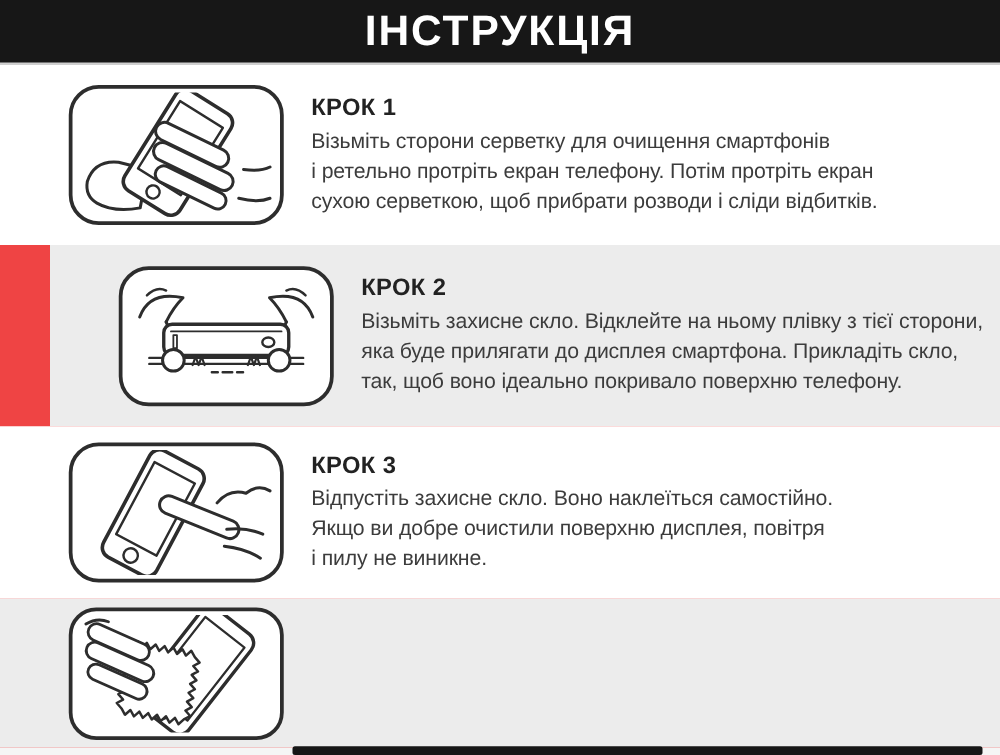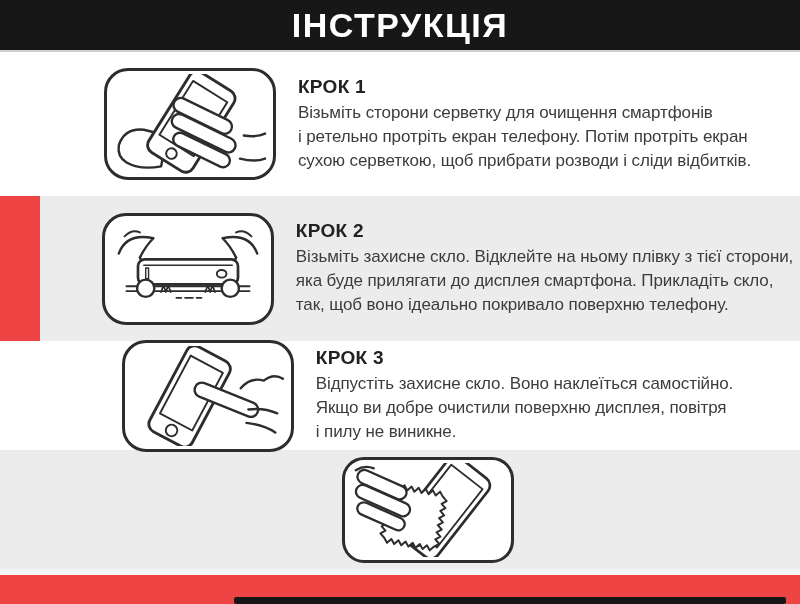--- a/index.html
+++ b/index.html
@@ -20,25 +20,24 @@
     color:#ffffff;
     font-size:34px;
     font-weight:bold;
     letter-spacing:1.5px;
   }
   .step-row{
     display:flex;
     align-items:center;
     padding-left:55px;
     box-sizing:border-box;
-    justify-content:center;
   }
   .row1{height:144px;background:#ffffff;}
   .row2{height:145px;background:#ececec;margin-left:40px;}
-  .row3{height:109px;background:#ffffff;}
+  .row3{height:138px;background:#ffffff;}
   .row4{height:119px;background:#ececec;}
   .illus-box{
     flex:none;
     width:166px;height:106px;
     border:3px solid #2d2d2d;
     border-radius:24px;
     background:#ffffff;
     display:flex;align-items:center;justify-content:center;
     overflow:hidden;
   }

